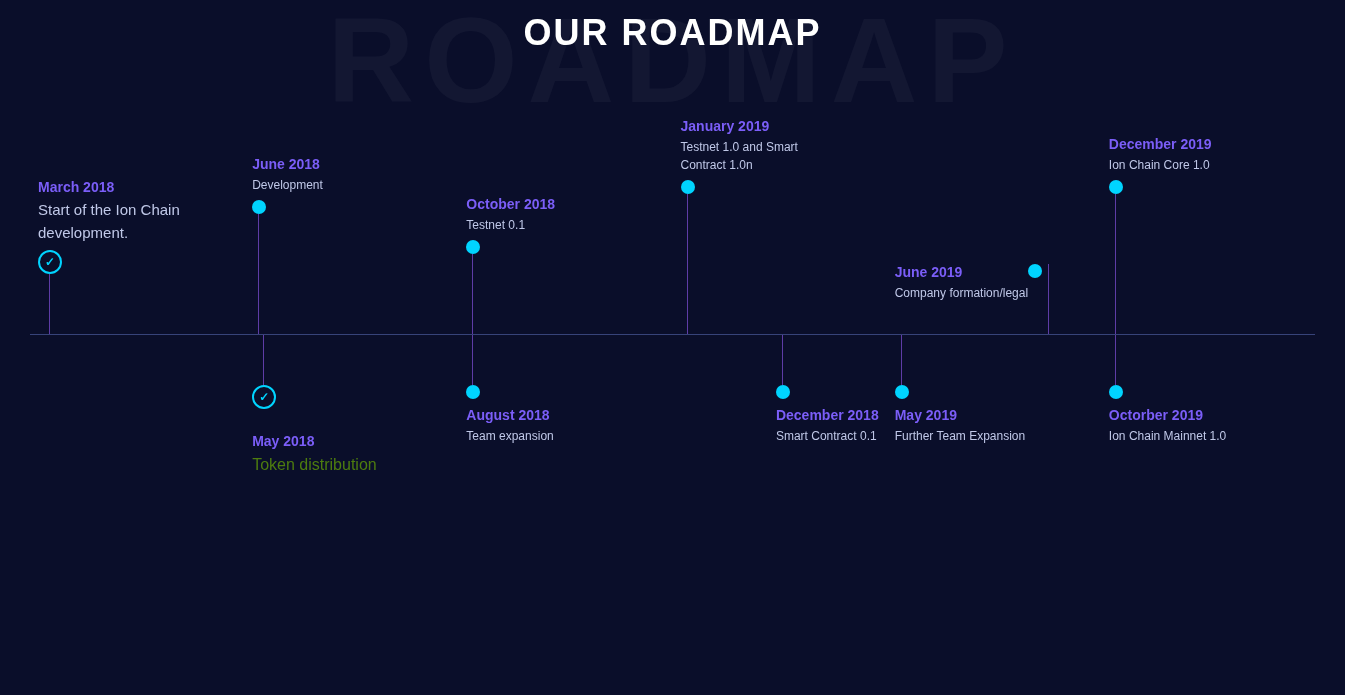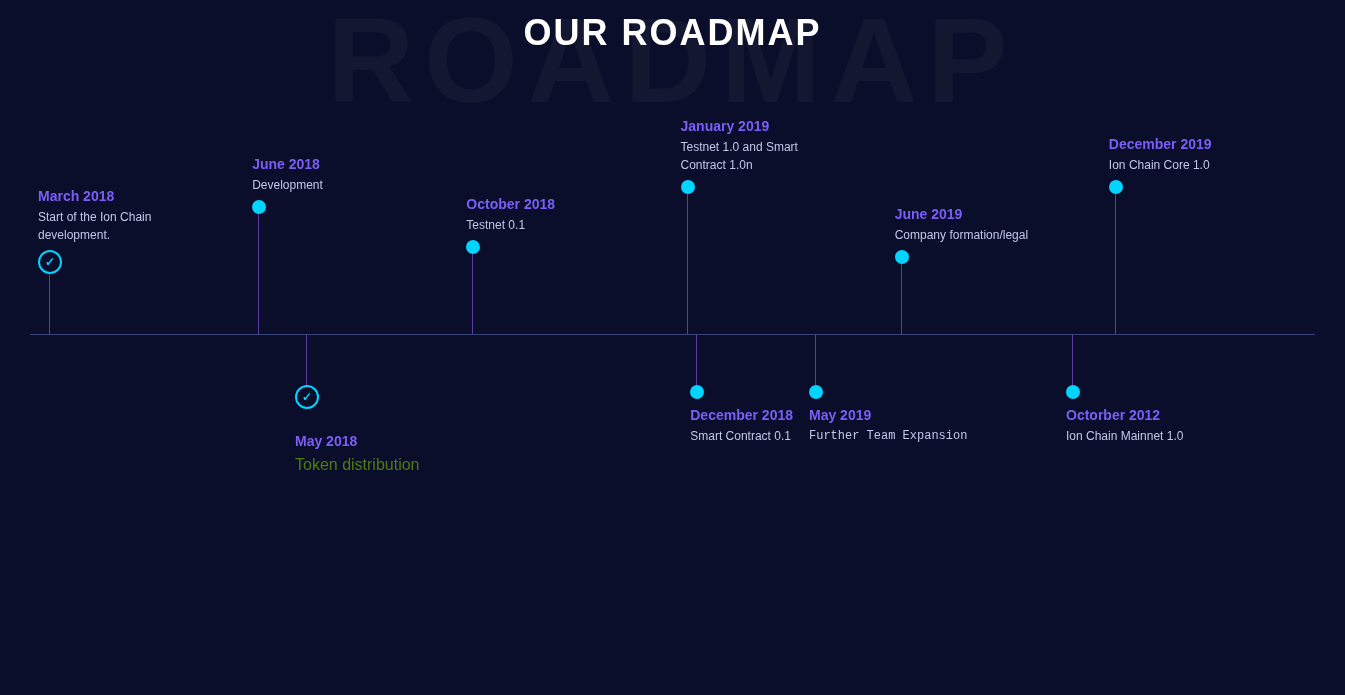--- a/index.html
+++ b/index.html
@@ -65,21 +65,21 @@
   </div>
 
   <div style="position:relative; padding: 0 30px; z-index:1;">
 
     <div style="display:flex; height:260px; position:relative; z-index:2;">
 
       <div style="flex:1; display:flex; flex-direction:column; justify-content:flex-end; align-items:flex-start; padding:0 8px;">
         <div style="display:flex; flex-direction:column; align-items:flex-start;">
           <div style="margin-bottom:6px;">
             <div style="font-size:14px; font-weight:700; color:#7b5ef8;">March 2018</div>
-            <div style="font-size:12px; color:#c0c8e8; line-height:1.5; margin-top:4px; max-width:160px;">Start of the Ion Chain development.</div>
+            <div style="font-size:15px; color:#c0c8e8; line-height:1.5; margin-top:4px; max-width:160px;">Start of the Ion Chain development.</div>
           </div>
 
           <div style="display:flex; flex-direction:row; align-items:center;">
             <div style="width:24px; height:24px; border-radius:50%; border:2px solid #00d4ff; display:flex; align-items:center; justify-content:center;">
               <span style="color:#00d4ff; font-size:12px; font-weight:bold;">✓</span>
             </div>
           </div>
 
           <div style="width:1px; height:60px; background:rgba(130,80,220,0.7); margin-left:11px;"></div>
         </div>
@@ -112,21 +112,21 @@
           <div style="margin-bottom:6px;">
             <div style="font-size:14px; font-weight:700; color:#7b5ef8;">January 2019</div>
             <div style="font-size:12px; color:#c0c8e8; line-height:1.5; margin-top:4px; max-width:160px;">Testnet 1.0 and Smart Contract 1.0n</div>
           </div>
           <div style="width:14px; height:14px; border-radius:50%; background:#00d4ff;"></div>
           <div style="width:1px; height:140px; background:rgba(130,80,220,0.7); margin-left:6px;"></div>
         </div>
       </div>
 
       <div style="flex:1; display:flex; flex-direction:column; justify-content:flex-end; align-items:flex-start; padding:0 8px;">
-        <div style="display:flex; flex-direction:column; align-items:flex-start;">
+        <div style="display:flex; align-items:flex-start;">
           <div style="margin-bottom:6px;">
             <div style="font-size:14px; font-weight:700; color:#7b5ef8;">June 2019</div>
             <div style="font-size:12px; color:#c0c8e8; line-height:1.5; margin-top:4px; max-width:160px;">Company formation/legal</div>
           </div>
           <div style="width:14px; height:14px; border-radius:50%; background:#00d4ff;"></div>
           <div style="width:1px; height:70px; background:rgba(130,80,220,0.7); margin-left:6px;"></div>
         </div>
       </div>
 
       <div style="flex:1; display:flex; flex-direction:column; justify-content:flex-end; align-items:flex-start; padding:0 8px;">
@@ -154,49 +154,59 @@
           <div style="width:24px; height:24px; border-radius:50%; border:2px solid #00d4ff; display:flex; align-items:center; justify-content:center;">
             <span style="color:#00d4ff; font-size:12px; font-weight:bold;">✓</span>
           </div>
           <div style="margin-top:24px;">
             <div style="font-size:14px; font-weight:700; color:#7b5ef8;">May 2018</div>
             <div style="font-size:16px; color:#4d7c0f; line-height:1.5; margin-top:4px; max-width:160px;">Token distribution</div>
           </div>
         </div>
       </div>
 
+      <div style="flex:1; display:flex; flex-direction:column; justify-content:flex-start; align-items:flex-start; padding:0 8px;">
+        <div style="display:flex; flex-direction:column; align-items:flex-start;">
+          <div style="width:1px; height:50px; background:rgba(130,80,220,0.7); margin-left:6px;"></div>
+          <div style="width:14px; height:14px; border-radius:50%; background:#00d4ff;"></div>
+          <div style="margin-top:8px;">
+            <div style="font-size:14px; font-weight:700; color:#7b5ef8;">August 2018</div>
+            <div style="font-size:12px; color:#c0c8e8; line-height:1.5; margin-top:4px; max-width:160px;">Team expansion</div>
+          </div>
+        </div>
+      </div>
 
       <div style="flex:1; display:flex; flex-direction:column; justify-content:flex-start; align-items:flex-end; padding:0 8px;">
         <div style="display:flex; flex-direction:column; align-items:flex-start;">
           <div style="width:1px; height:50px; background:rgba(130,80,220,0.7); margin-left:6px;"></div>
           <div style="width:14px; height:14px; border-radius:50%; background:#00d4ff;"></div>
           <div style="margin-top:8px;">
             <div style="font-size:14px; font-weight:700; color:#7b5ef8;">December 2018</div>
             <div style="font-size:12px; color:#c0c8e8; line-height:1.5; margin-top:4px; max-width:160px;">Smart Contract 0.1</div>
           </div>
         </div>
       </div>
 
       <div style="flex:1; display:flex; flex-direction:column; justify-content:flex-start; align-items:flex-start; padding:0 8px;">
         <div style="display:flex; flex-direction:column; align-items:flex-start;">
           <div style="width:1px; height:50px; background:rgba(130,80,220,0.7); margin-left:6px;"></div>
           <div style="width:14px; height:14px; border-radius:50%; background:#00d4ff;"></div>
           <div style="margin-top:8px;">
             <div style="font-size:14px; font-weight:700; color:#7b5ef8;">May 2019</div>
-            <div style="font-size:12px; color:#c0c8e8; line-height:1.5; margin-top:4px; max-width:160px;font-family:Liberation Mono, monospace;">Further Team Expansion</div>
-          </div>
-        </div>
-      </div>
-
-      <div style="flex:1; display:flex; flex-direction:column; justify-content:flex-start; align-items:flex-start; padding:0 8px;">
-        <div style="display:flex; flex-direction:column; align-items:flex-start;">
-          <div style="width:1px; height:50px; background:rgba(130,80,220,0.7); margin-left:6px;"></div>
-          <div style="width:14px; height:14px; border-radius:50%; background:#00d4ff;"></div>
-          <div style="margin-top:8px;">
-            <div style="font-size:14px; font-weight:700; color:#7b5ef8;">Octorber 2012</div>
+            <div style="font-size:12px; color:#c0c8e8; line-height:1.5; margin-top:4px; max-width:160px;">Further Team Expansion</div>
+          </div>
+        </div>
+      </div>
+
+      <div style="flex:1; display:flex; flex-direction:column; justify-content:flex-start; align-items:flex-start; padding:0 8px;">
+        <div style="display:flex; flex-direction:column; align-items:flex-start;">
+          <div style="width:1px; height:50px; background:rgba(130,80,220,0.7); margin-left:6px;"></div>
+          <div style="width:14px; height:14px; border-radius:50%; background:#00d4ff;"></div>
+          <div style="margin-top:8px;">
+            <div style="font-size:14px; font-weight:700; color:#7b5ef8;">Octorber 2019</div>
             <div style="font-size:12px; color:#c0c8e8; line-height:1.5; margin-top:4px; max-width:160px;">Ion Chain Mainnet 1.0</div>
           </div>
         </div>
       </div>
 
     </div>
 
   </div>
 
 </div>

